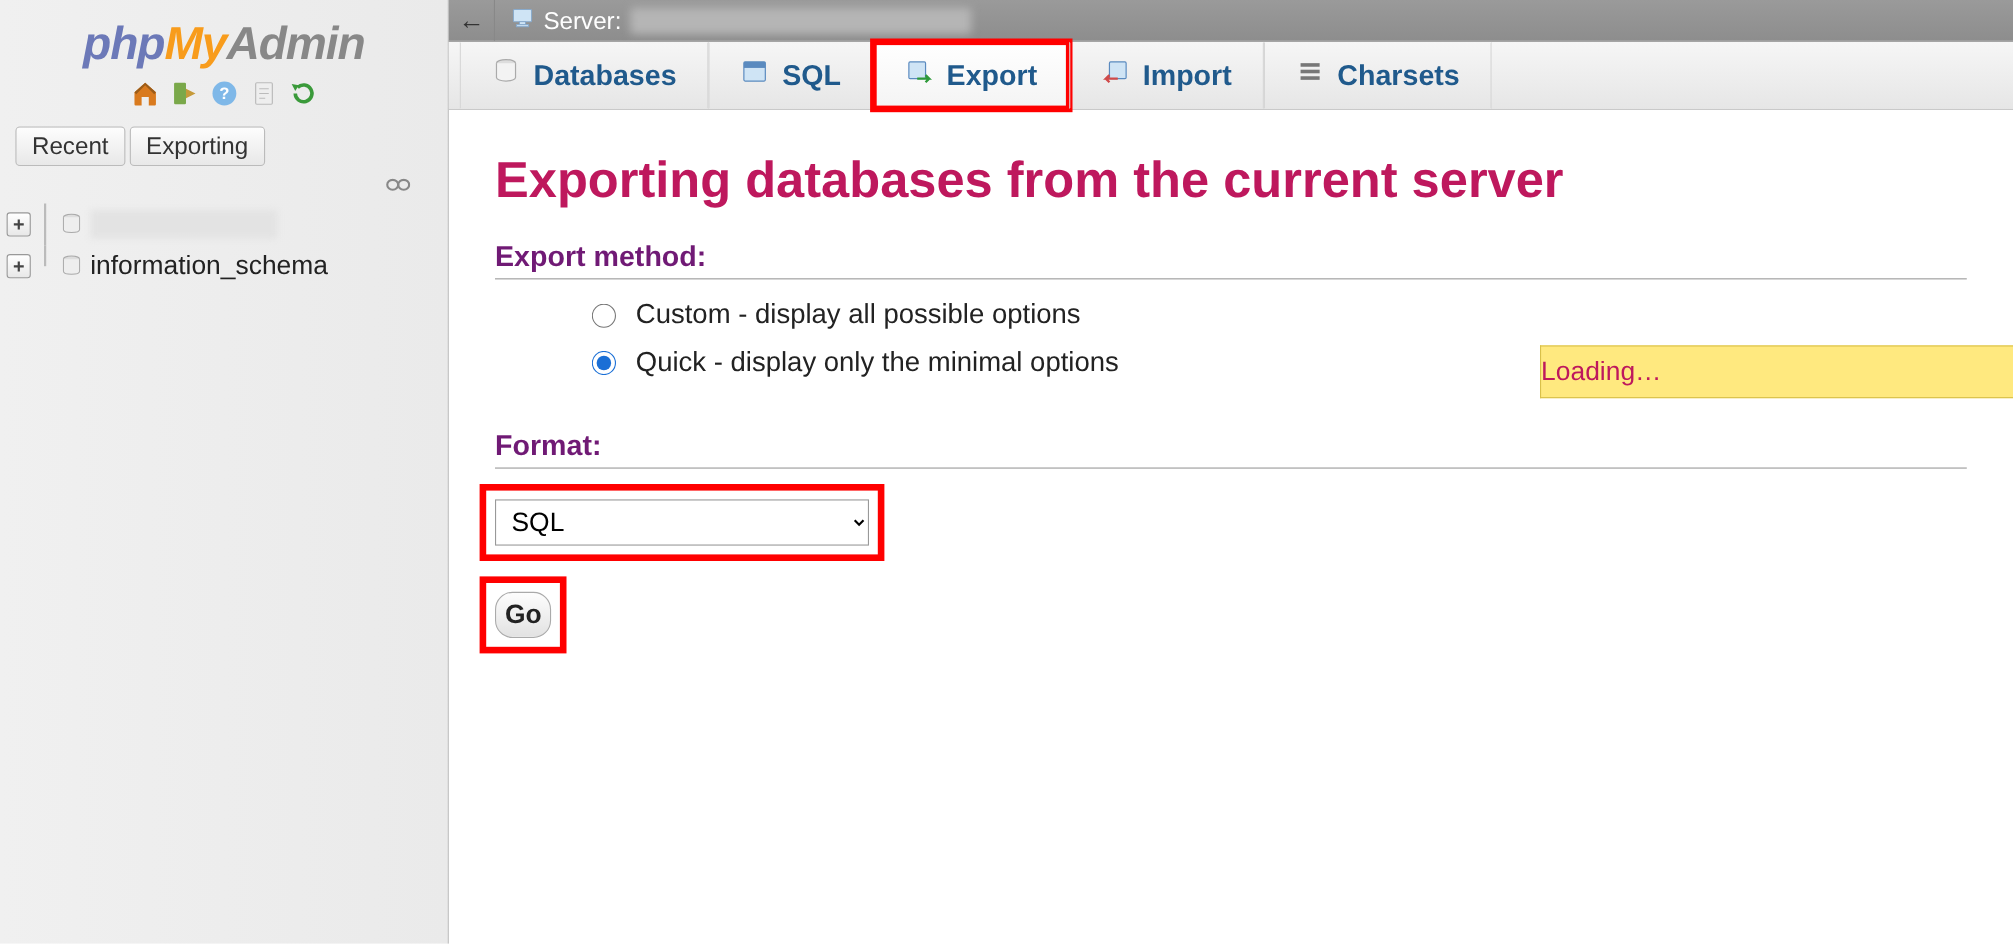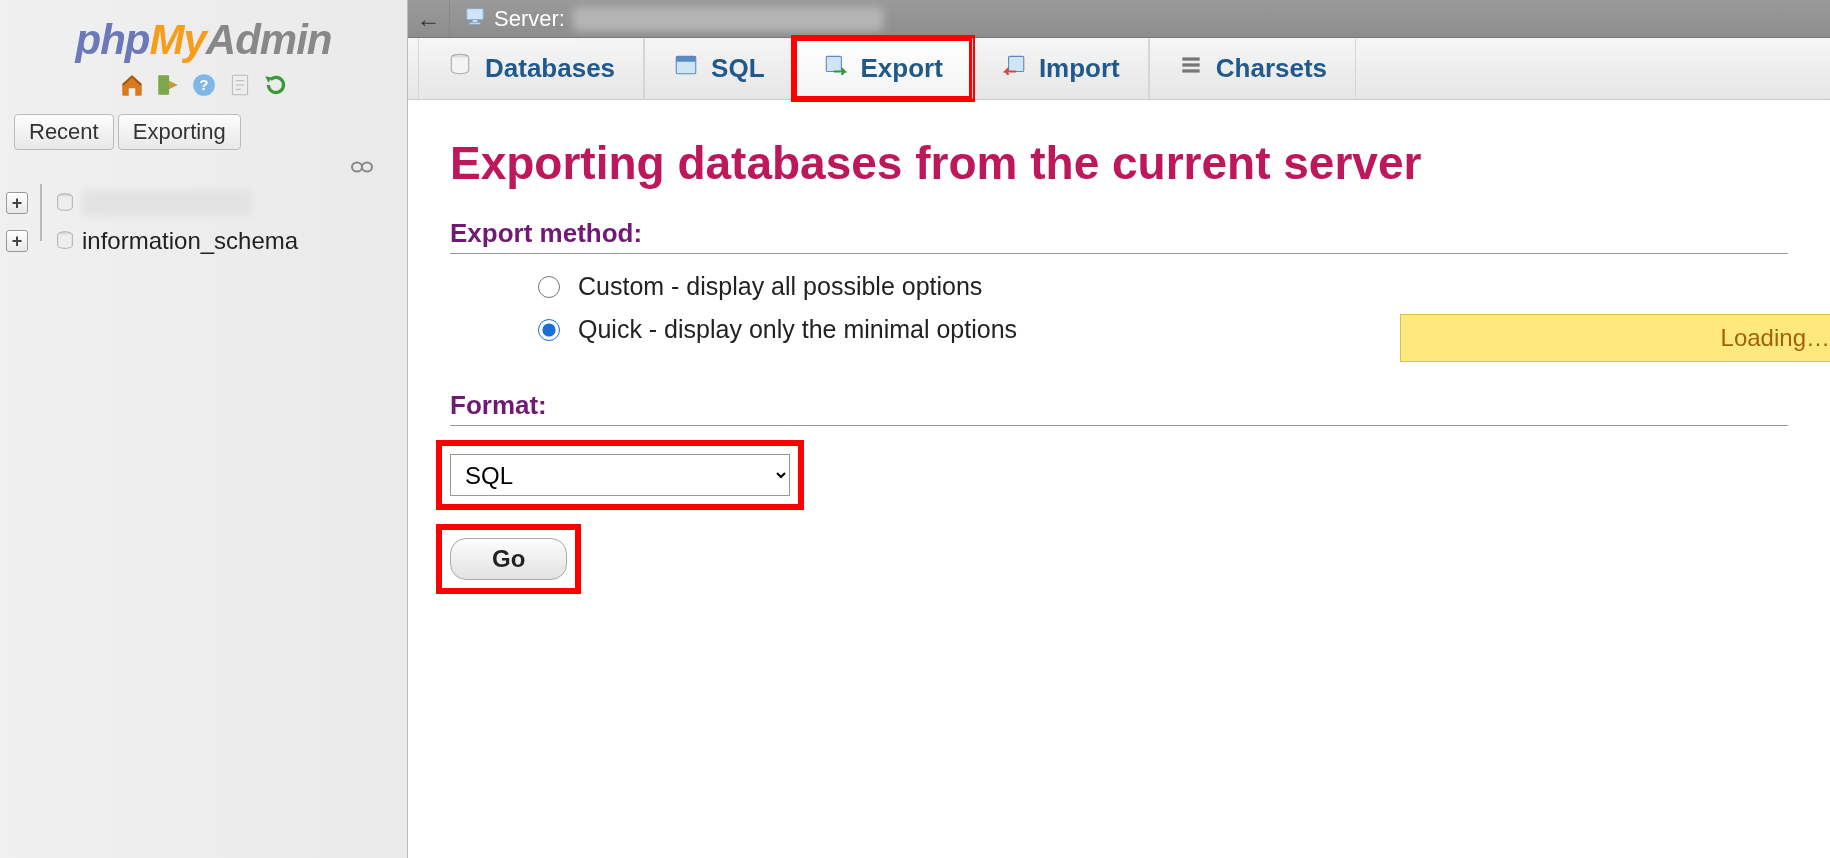--- a/index.html
+++ b/index.html
@@ -205,36 +205,36 @@
     border: 1px solid #999;
     background: #fff;
   }
 
   .go-wrap { position: relative; display:inline-block; }
   .go-wrap .hl-red { inset: -14px; }
   button.go-btn {
     background: linear-gradient(#fdfdfd,#e2e2e2);
     border: 1px solid #aaa;
     border-radius: 16px;
-    padding: 6px 41px;
+    padding: 6px 8px;
     font-size: 24px;
     font-weight: 700;
     color: #222;
     cursor: pointer;
   }
 
   .loading-banner {
     position: absolute;
     top: 214px; right: 0;
     width: 430px; height: 48px;
     background: #ffe97f;
     border: 1px solid #d9c04a;
     border-right: none;
-    display: flex; align-items: center; justify-content: flex-end;
-    font-size: 24px; color: #a16207;
+    display: flex; align-items: center; justify-content: flex-start;
+    font-size: 24px; color: #be185d;
   }
 </style>
 </head>
 <body>
 
 <div class="layout">
 
   <aside class="sidebar">
     <div class="logo">
       <span class="p1">php</span><span class="p2">My</span><span class="p3">Admin</span>

